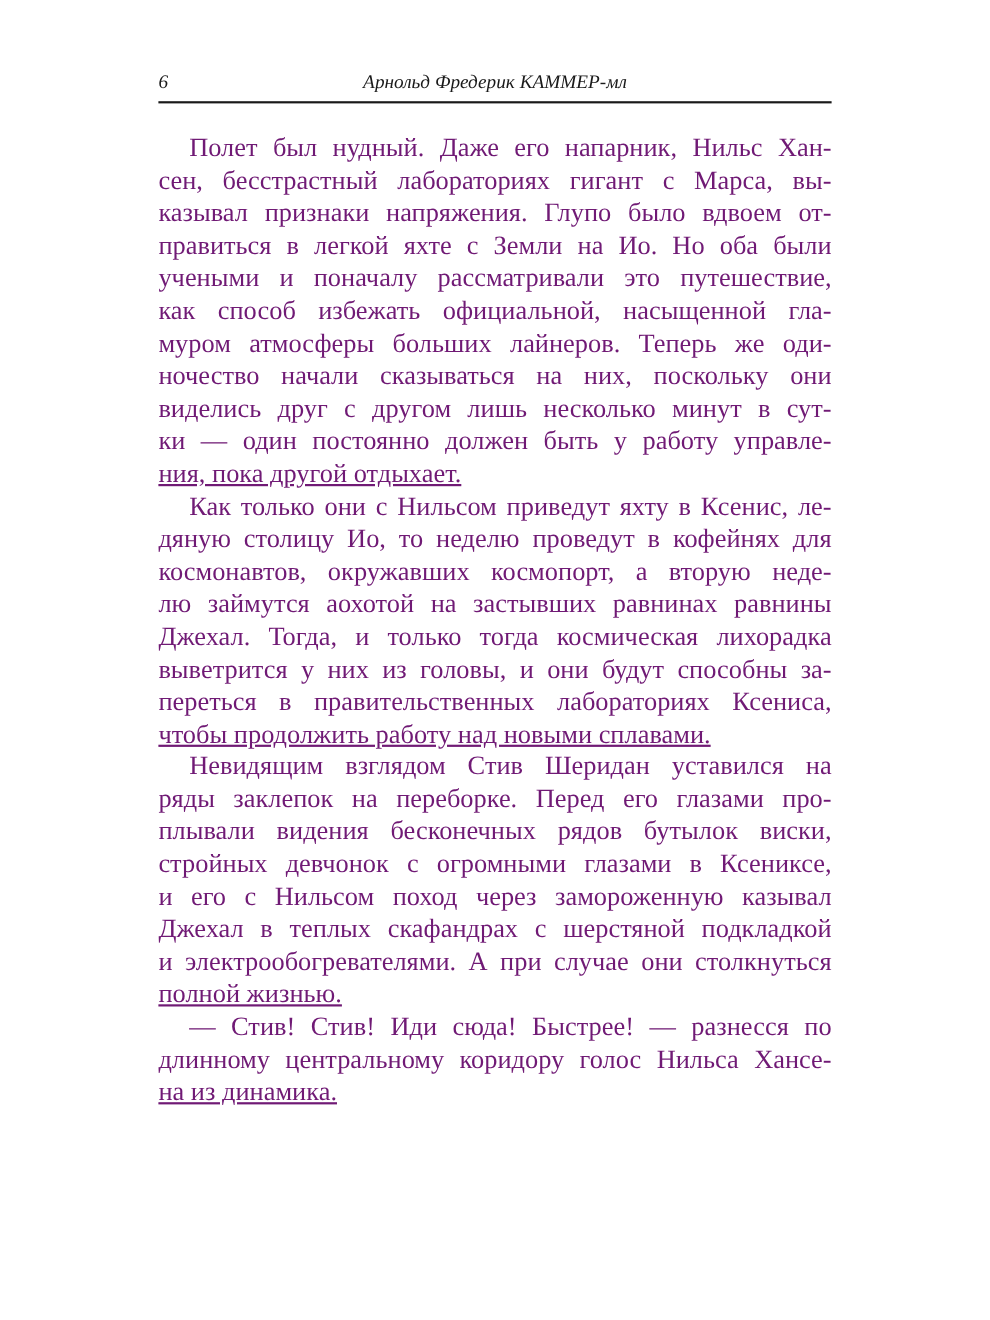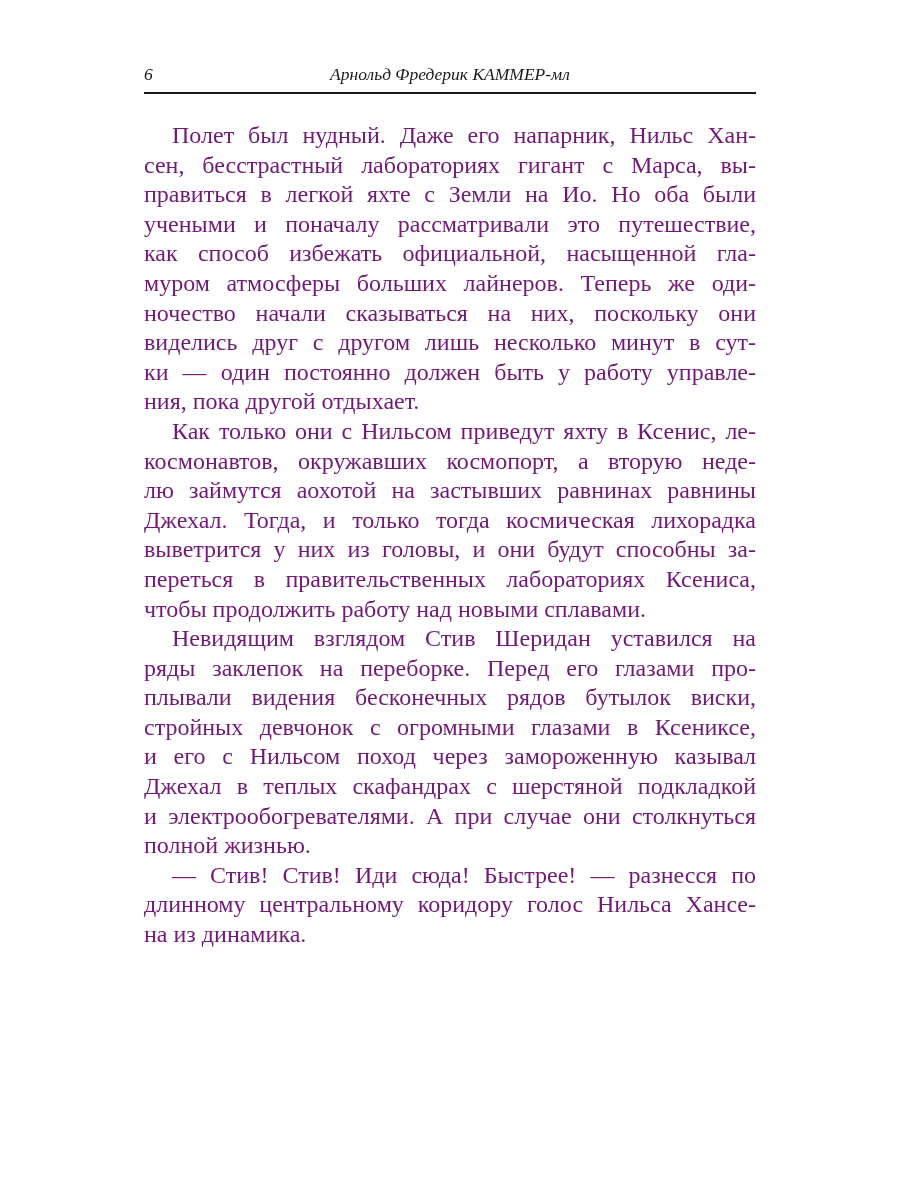--- a/index.html
+++ b/index.html
@@ -53,47 +53,50 @@
   .line {
     text-align: justify;
     text-align-last: justify;
     -moz-text-align-last: justify;
   }
   .line.first {
     text-indent: 28px;
   }
   .line.last {
     text-align-last: left;
+    text-decoration: underline;
     -moz-text-align-last: left;
   }
 </style>
 </head>
 <body>
 
 <div class="page">
   <div class="header">
     <span class="page-num">6</span>
     <span class="running-title">Арнольд Фредерик КАММЕР-мл</span>
   </div>
   <div class="rule"></div>
   <div class="text-body">
       <div class="paragraph">
         <div class="line first">Полет был нудный. Даже его напарник, Нильс Хан-</div>
         <div class="line">сен, бесстрастный лабораториях гигант с Марса, вы-</div>
+        <div class="line">казывал признаки напряжения. Глупо было вдвоем от-</div>
         <div class="line">правиться в легкой яхте с Земли на Ио. Но оба были</div>
         <div class="line">учеными и поначалу рассматривали это путешествие,</div>
         <div class="line">как способ избежать официальной, насыщенной гла-</div>
         <div class="line">муром атмосферы больших лайнеров. Теперь же оди-</div>
         <div class="line">ночество начали сказываться на них, поскольку они</div>
         <div class="line">виделись друг с другом лишь несколько минут в сут-</div>
         <div class="line">ки — один постоянно должен быть у работу управле-</div>
         <div class="line last">ния, пока другой отдыхает.</div>
       </div>
       <div class="paragraph">
         <div class="line first">Как только они с Нильсом приведут яхту в Ксенис, ле-</div>
+        <div class="line">дяную столицу Ио, то неделю проведут в кофейнях для</div>
         <div class="line">космонавтов, окружавших космопорт, а вторую неде-</div>
         <div class="line">лю займутся аохотой на застывших равнинах равнины</div>
         <div class="line">Джехал. Тогда, и только тогда космическая лихорадка</div>
         <div class="line">выветрится у них из головы, и они будут способны за-</div>
         <div class="line">переться в правительственных лабораториях Ксениса,</div>
         <div class="line last">чтобы продолжить работу над новыми сплавами.</div>
       </div>
       <div class="paragraph">
         <div class="line first">Невидящим взглядом Стив Шеридан уставился на</div>
         <div class="line">ряды заклепок на переборке. Перед его глазами про-</div>

